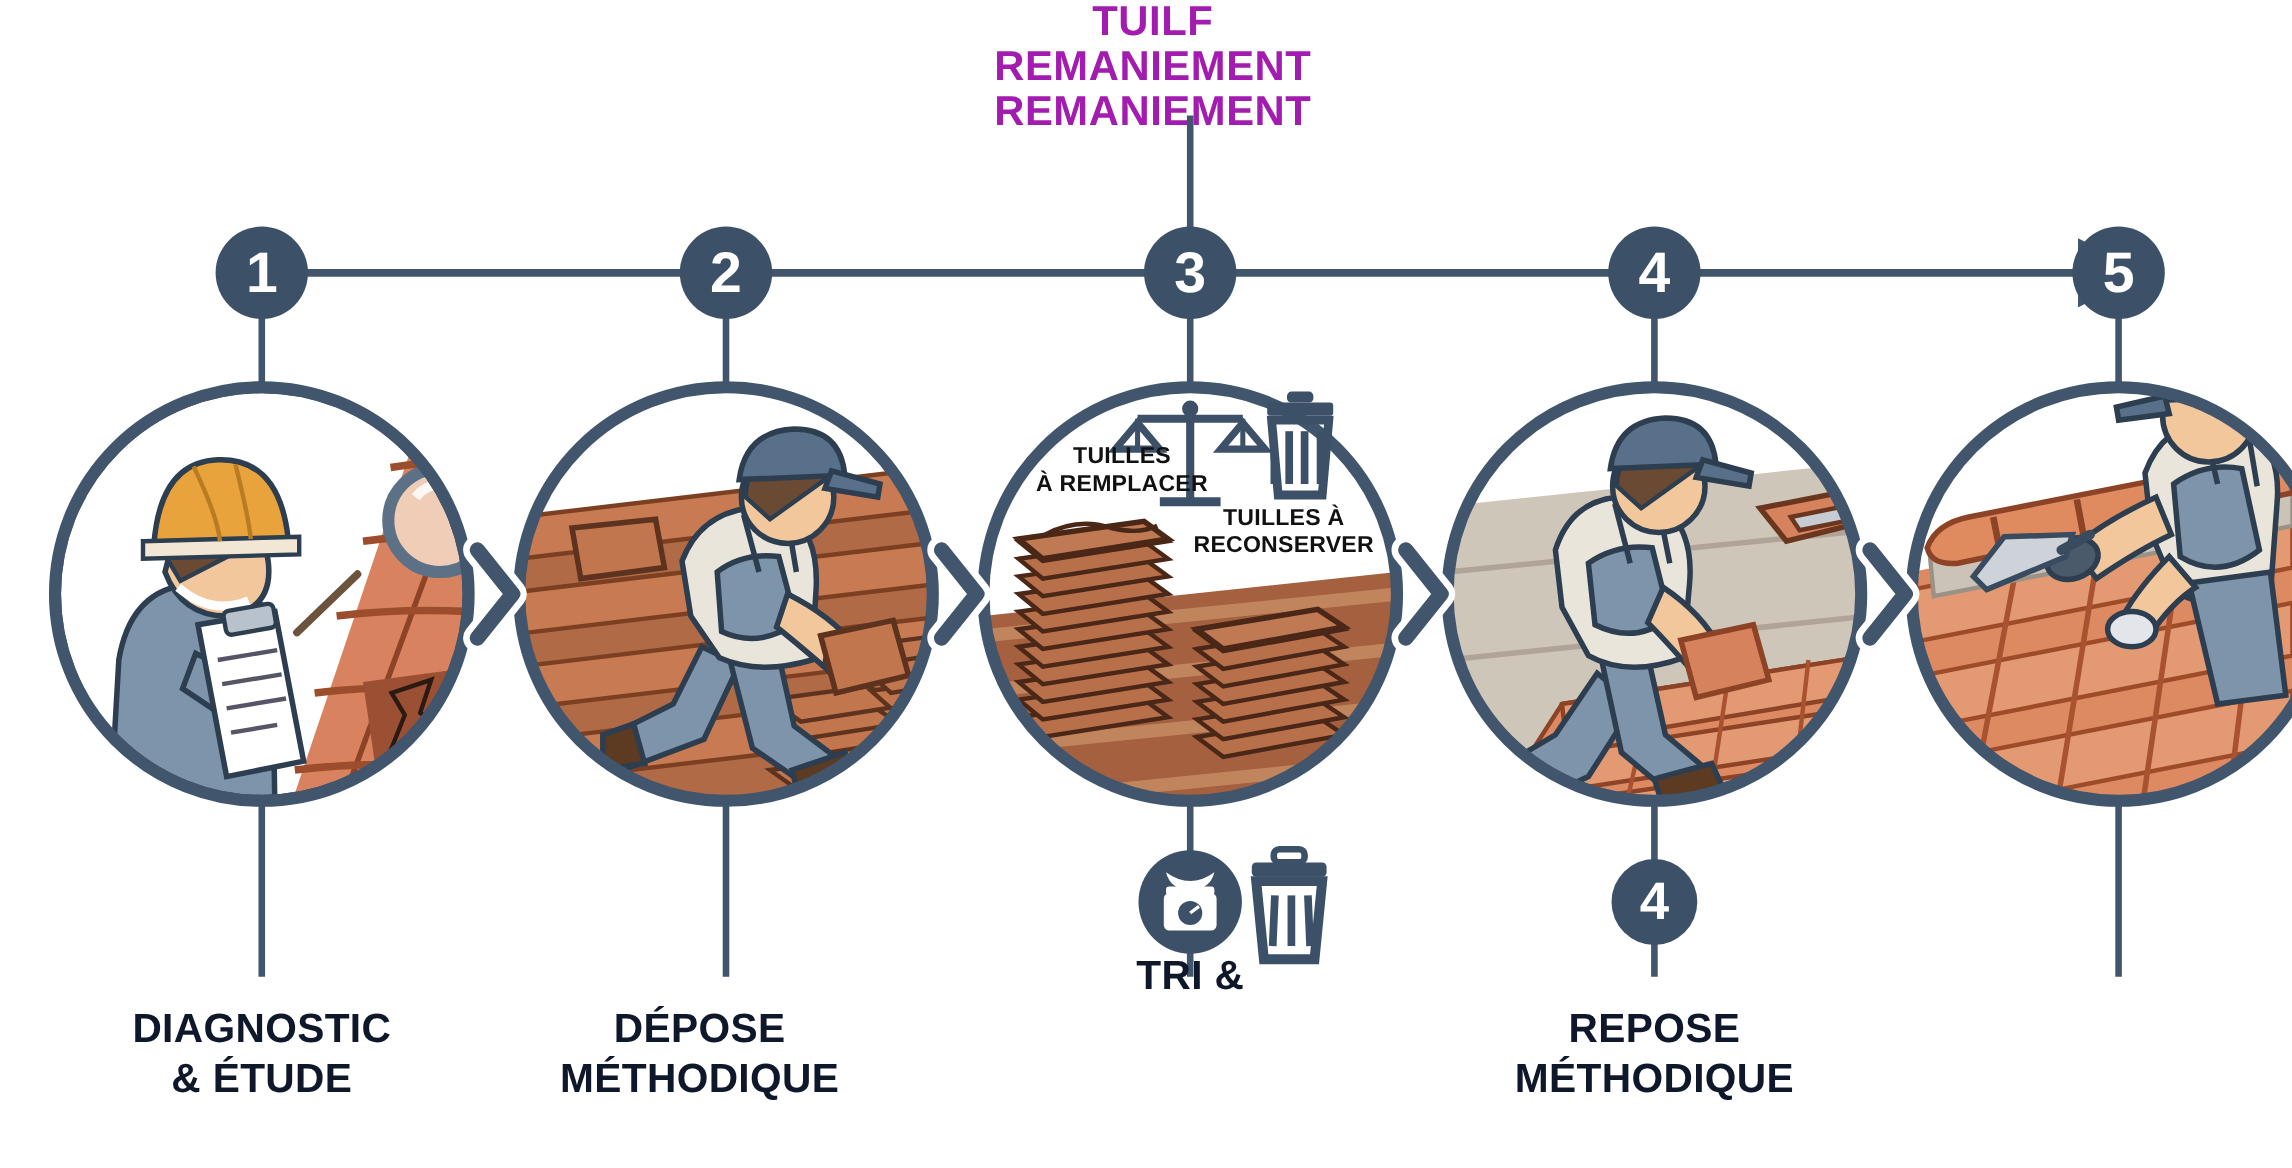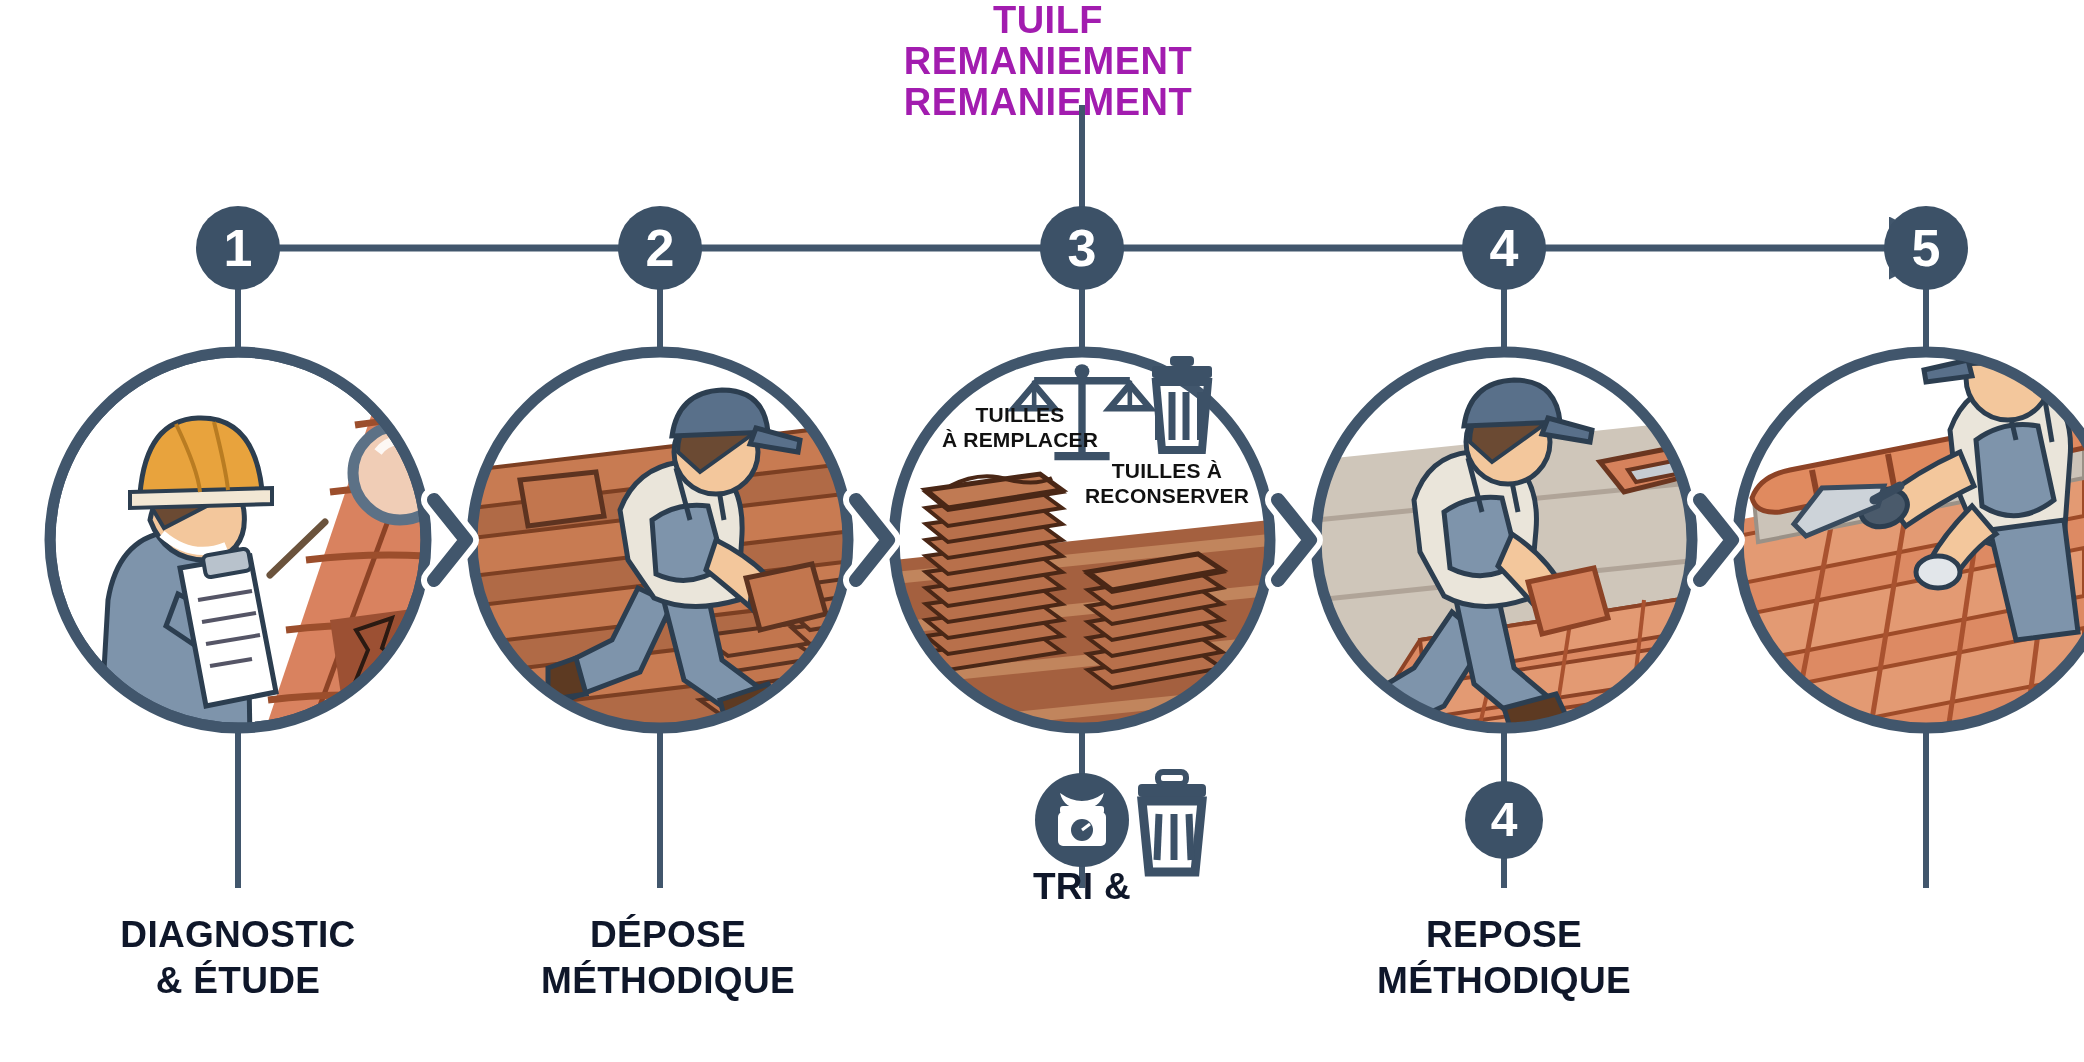--- a/index.html
+++ b/index.html
@@ -499,21 +499,21 @@
   </div>
   <div class="micro-label" style="left:920px;top:402px;width:200px;">
     <span>TUILLES</span><br>
     <span>À REMPLACER</span>
   </div>
 
   <div class="caption" style="left:38px;top:912px;width:400px;">
     <span class="c1">DIAGNOSTIC</span>
     <span class="c2">&amp; ÉTUDE</span>
   </div>
-  <div class="caption" style="left:468px;top:912px;width:400px;">
+  <div class="caption" style="left:436px;top:912px;width:400px;">
     <span class="c1">DÉPOSE</span>
     <span class="c2">MÉTHODIQUE</span>
   </div>
   <div class="caption" style="left:882px;top:864px;width:400px;">
     <span class="c1">TRI &amp;</span>
   </div>
   <div class="caption" style="left:1304px;top:912px;width:400px;">
     <span class="c1">REPOSE</span>
     <span class="c2">MÉTHODIQUE</span>
   </div>

